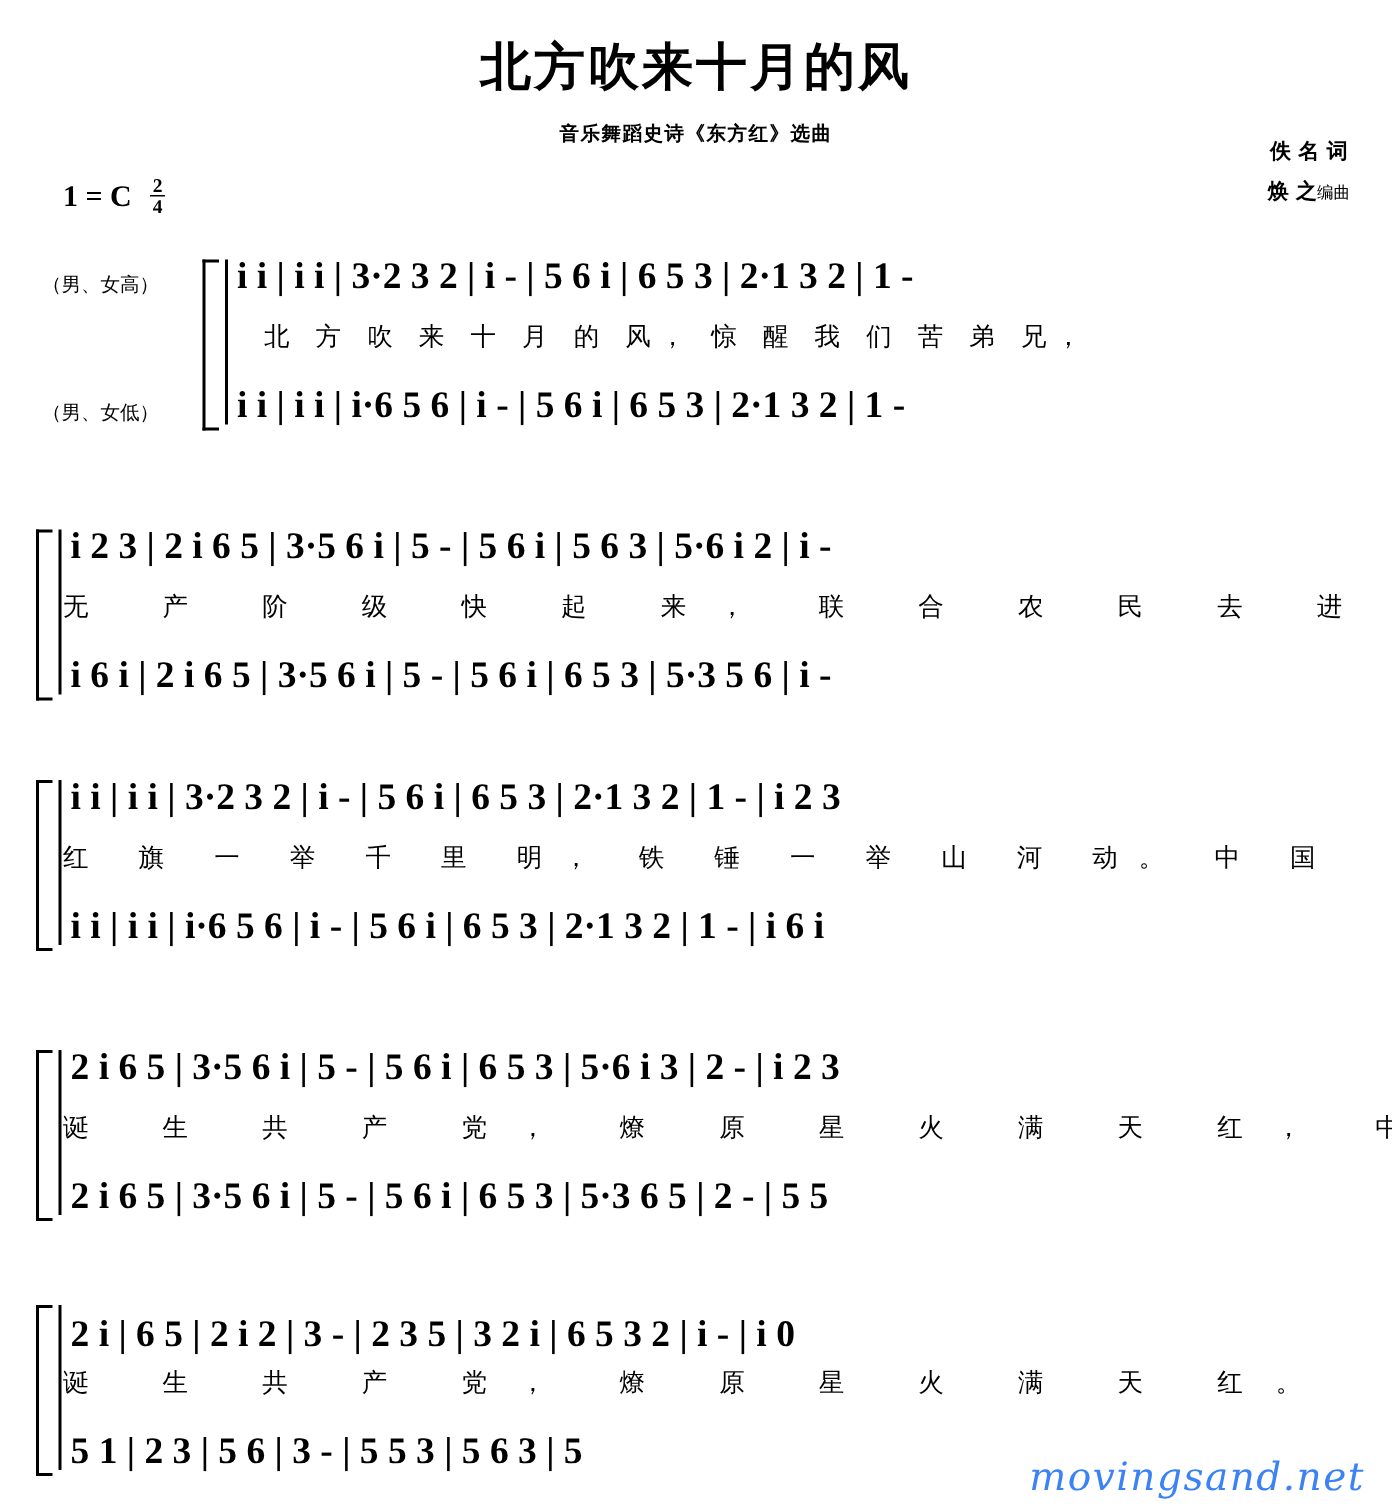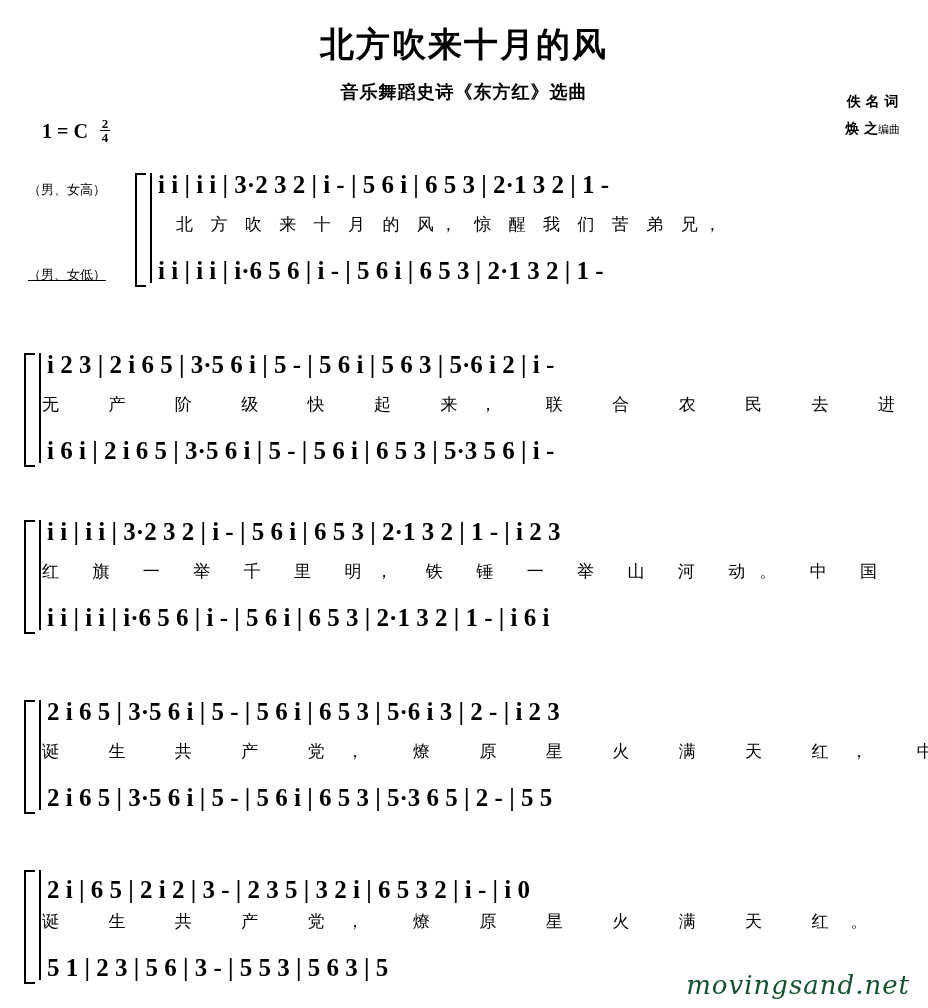--- a/index.html
+++ b/index.html
@@ -12,21 +12,21 @@
 
   
   .title{
     position:absolute;top:22px;left:0;width:928px;text-align:center;
     font-family:"DejaVu Sans", sans-serif;
     font-size:34px;font-weight:bold;letter-spacing:2px;
   }
   .subtitle{
     position:absolute;top:80px;left:0;width:928px;text-align:center;
     font-family:"DejaVu Sans", sans-serif;
-    font-size:18px;font-weight:bold;letter-spacing:1px;
+    font-size:13px;font-weight:bold;letter-spacing:1px;
   }
   .credits{
     position:absolute;top:88px;right:28px;text-align:center;
     font-family:"DejaVu Sans", sans-serif;font-size:14px;font-weight:bold;
     line-height:1.9;
     margin-left:48px;
   }
   .credits .sm{font-size:11px;font-weight:normal;}
 
   .keysig{
@@ -59,21 +59,21 @@
     position:absolute;font-family:"Liberation Serif", serif;
     font-size:25px;font-weight:bold;white-space:nowrap;letter-spacing:0px;
   }
   .lyricline{
     position:absolute;font-family:"DejaVu Sans", sans-serif;
     font-size:17px;white-space:nowrap;
   }
 
   .watermark{
     position:absolute;right:18px;bottom:8px;
-    font-family:"DejaVu Serif", serif;font-size:26px;color:#14532d;
+    font-family:"DejaVu Serif", serif;font-size:26px;color:#3b82f6;
     font-style:italic;letter-spacing:1px;
   }
 </style>
 </head>
 <body>
 
 <div class="sheet">
 
   <div class="title">北方吹来十月的风</div>
   <div class="subtitle">音乐舞蹈史诗《东方红》选曲</div>
@@ -88,21 +88,21 @@
   <div class="keysig">
     <span>1 = C</span>
     <span class="meter">
       <span class="num">2</span>
       <span class="den">4</span>
     </span>
   </div>
 
   <div class="system" style="top:165px;">
     <div class="partlabel" style="top:16px;">（男、女高）</div>
-    <div class="partlabel" style="top:101px;text-decoration:underline;">（男、女低）</div>
+    <div class="partlabel" style="top:101px;">（男、女低）</div>
     <div class="brack" style="left:135px;top:8px;height:110px;"></div>
     <div class="brack2" style="left:150px;top:8px;height:110px;"></div>
 
     <div class="staffline" style="left:158px;top:6px;">i  i | i  i | 3·2  3 2 | i  -  | 5 6  i | 6 5  3 | 2·1  3 2 | 1  -</div>
     <div class="lyricline" style="left:152px;top:48px;letter-spacing:6px;margin-left:24px;">北 方 吹 来 十 月 的 风， 惊 醒 我 们 苦 弟 兄，</div>
     <div class="staffline" style="left:158px;top:92px;">i  i | i  i | i·6  5 6 | i  -  | 5 6  i | 6 5  3 | 2·1  3 2 | 1  -</div>
   </div>
 
   <div class="system" style="top:345px;">
     <div class="brack" style="left:24px;top:8px;height:110px;"></div>

